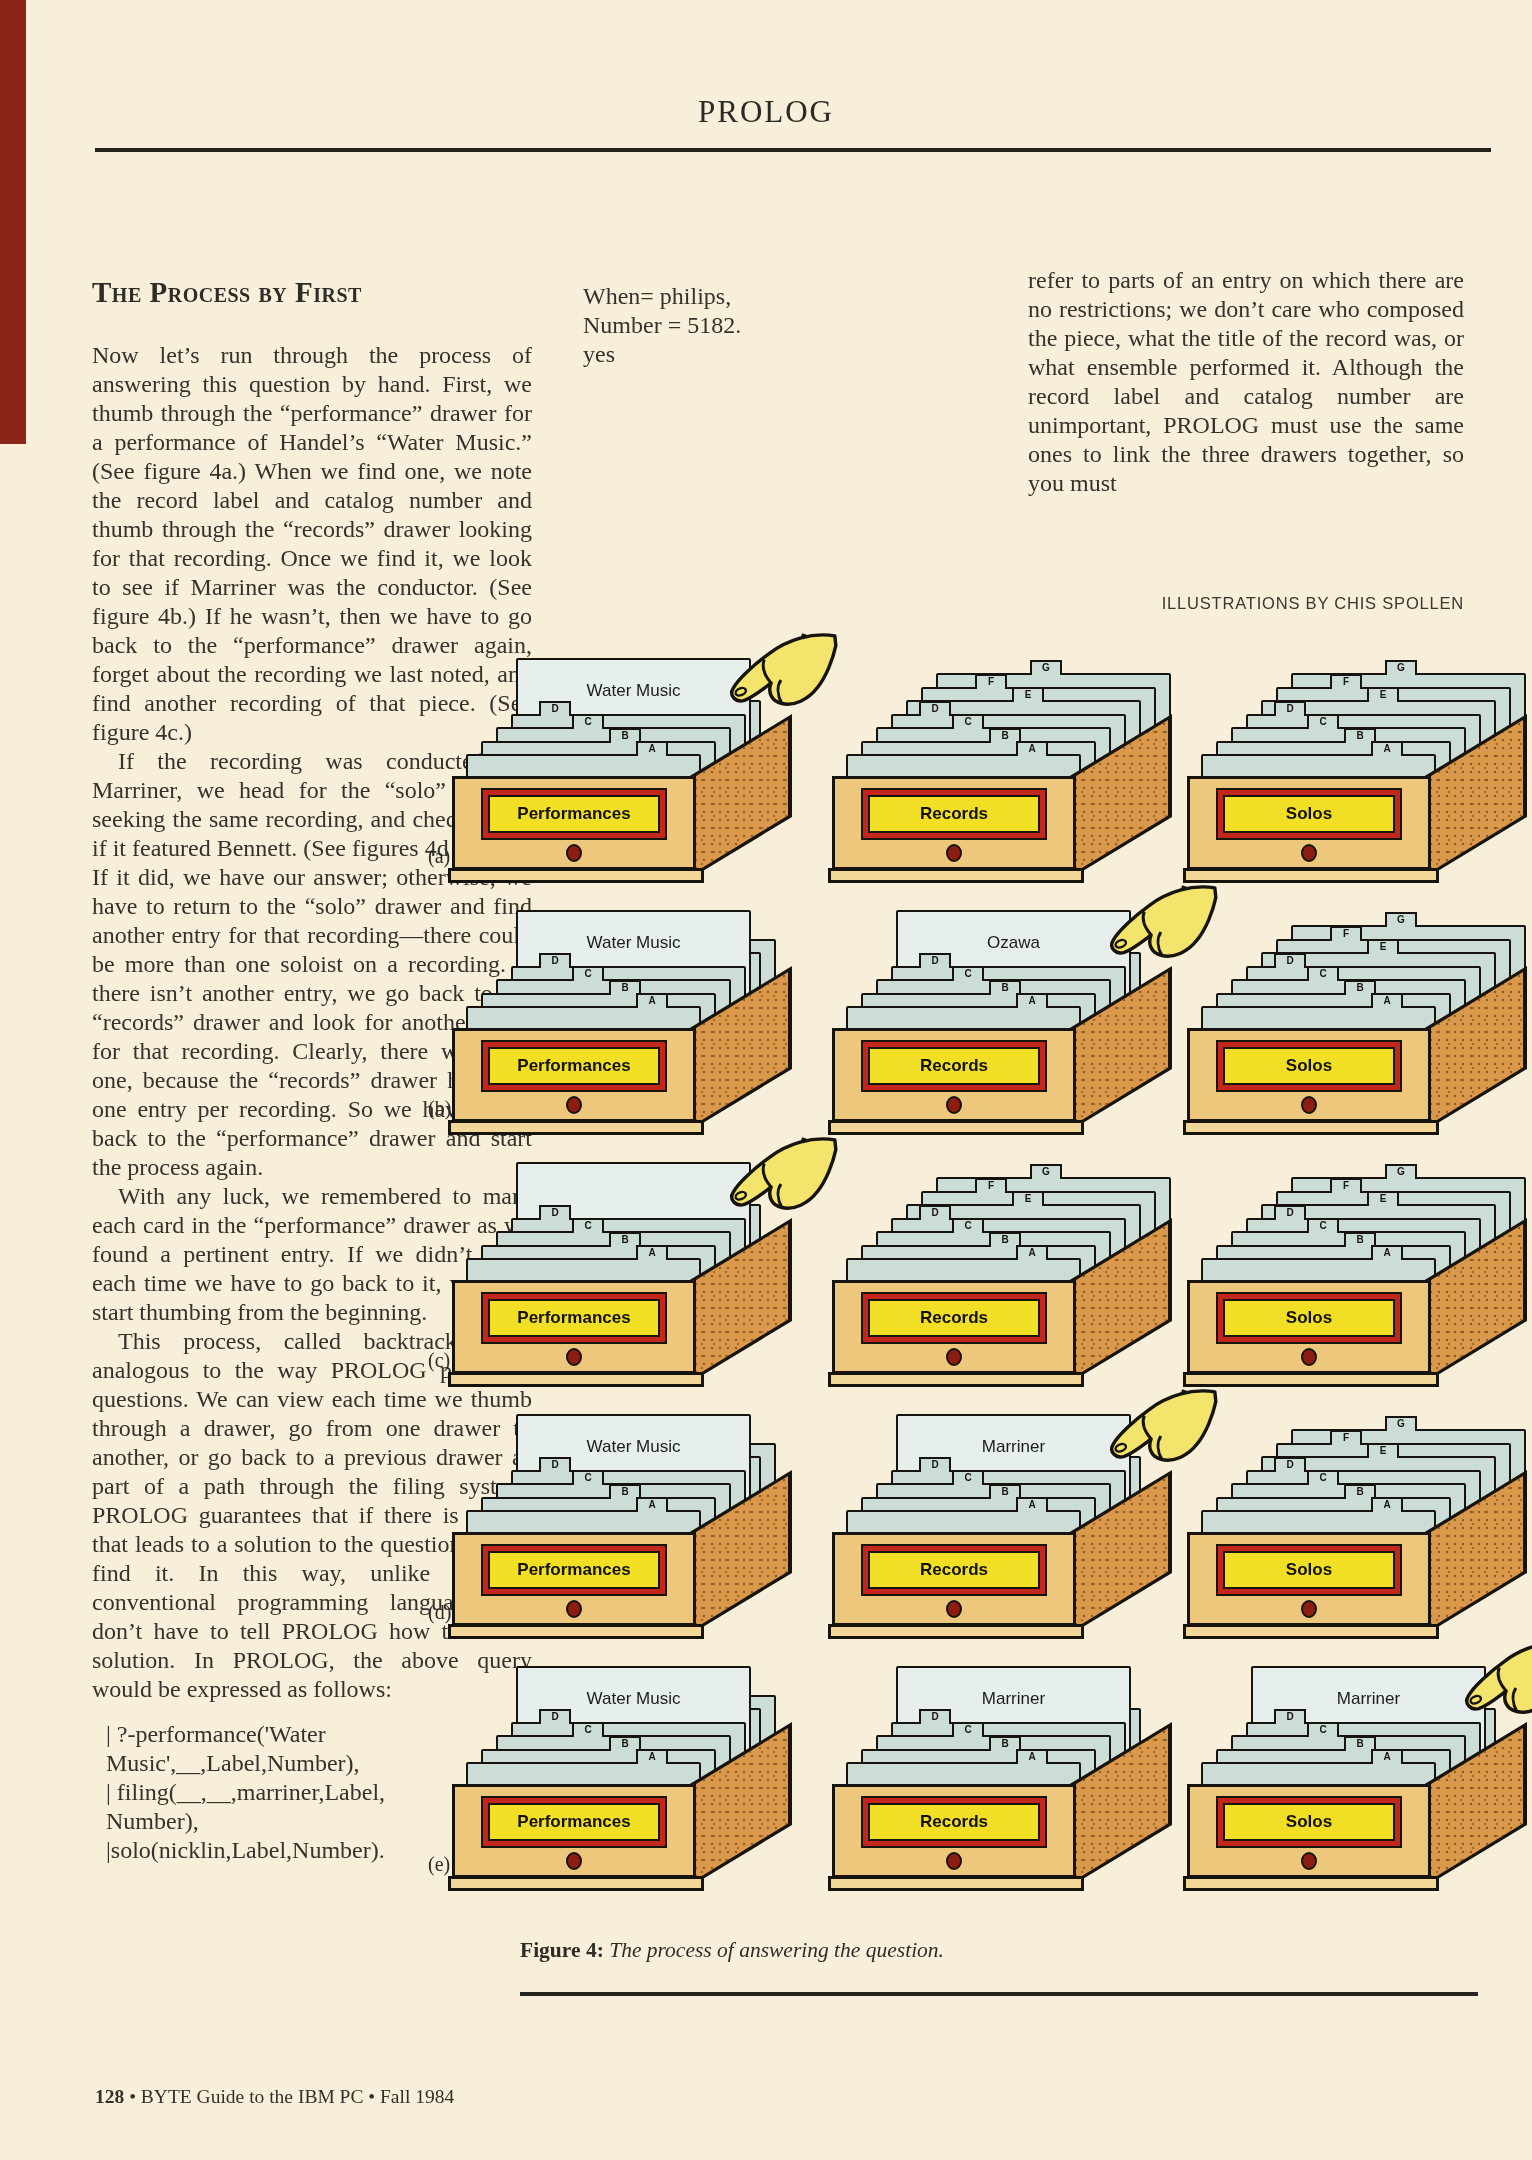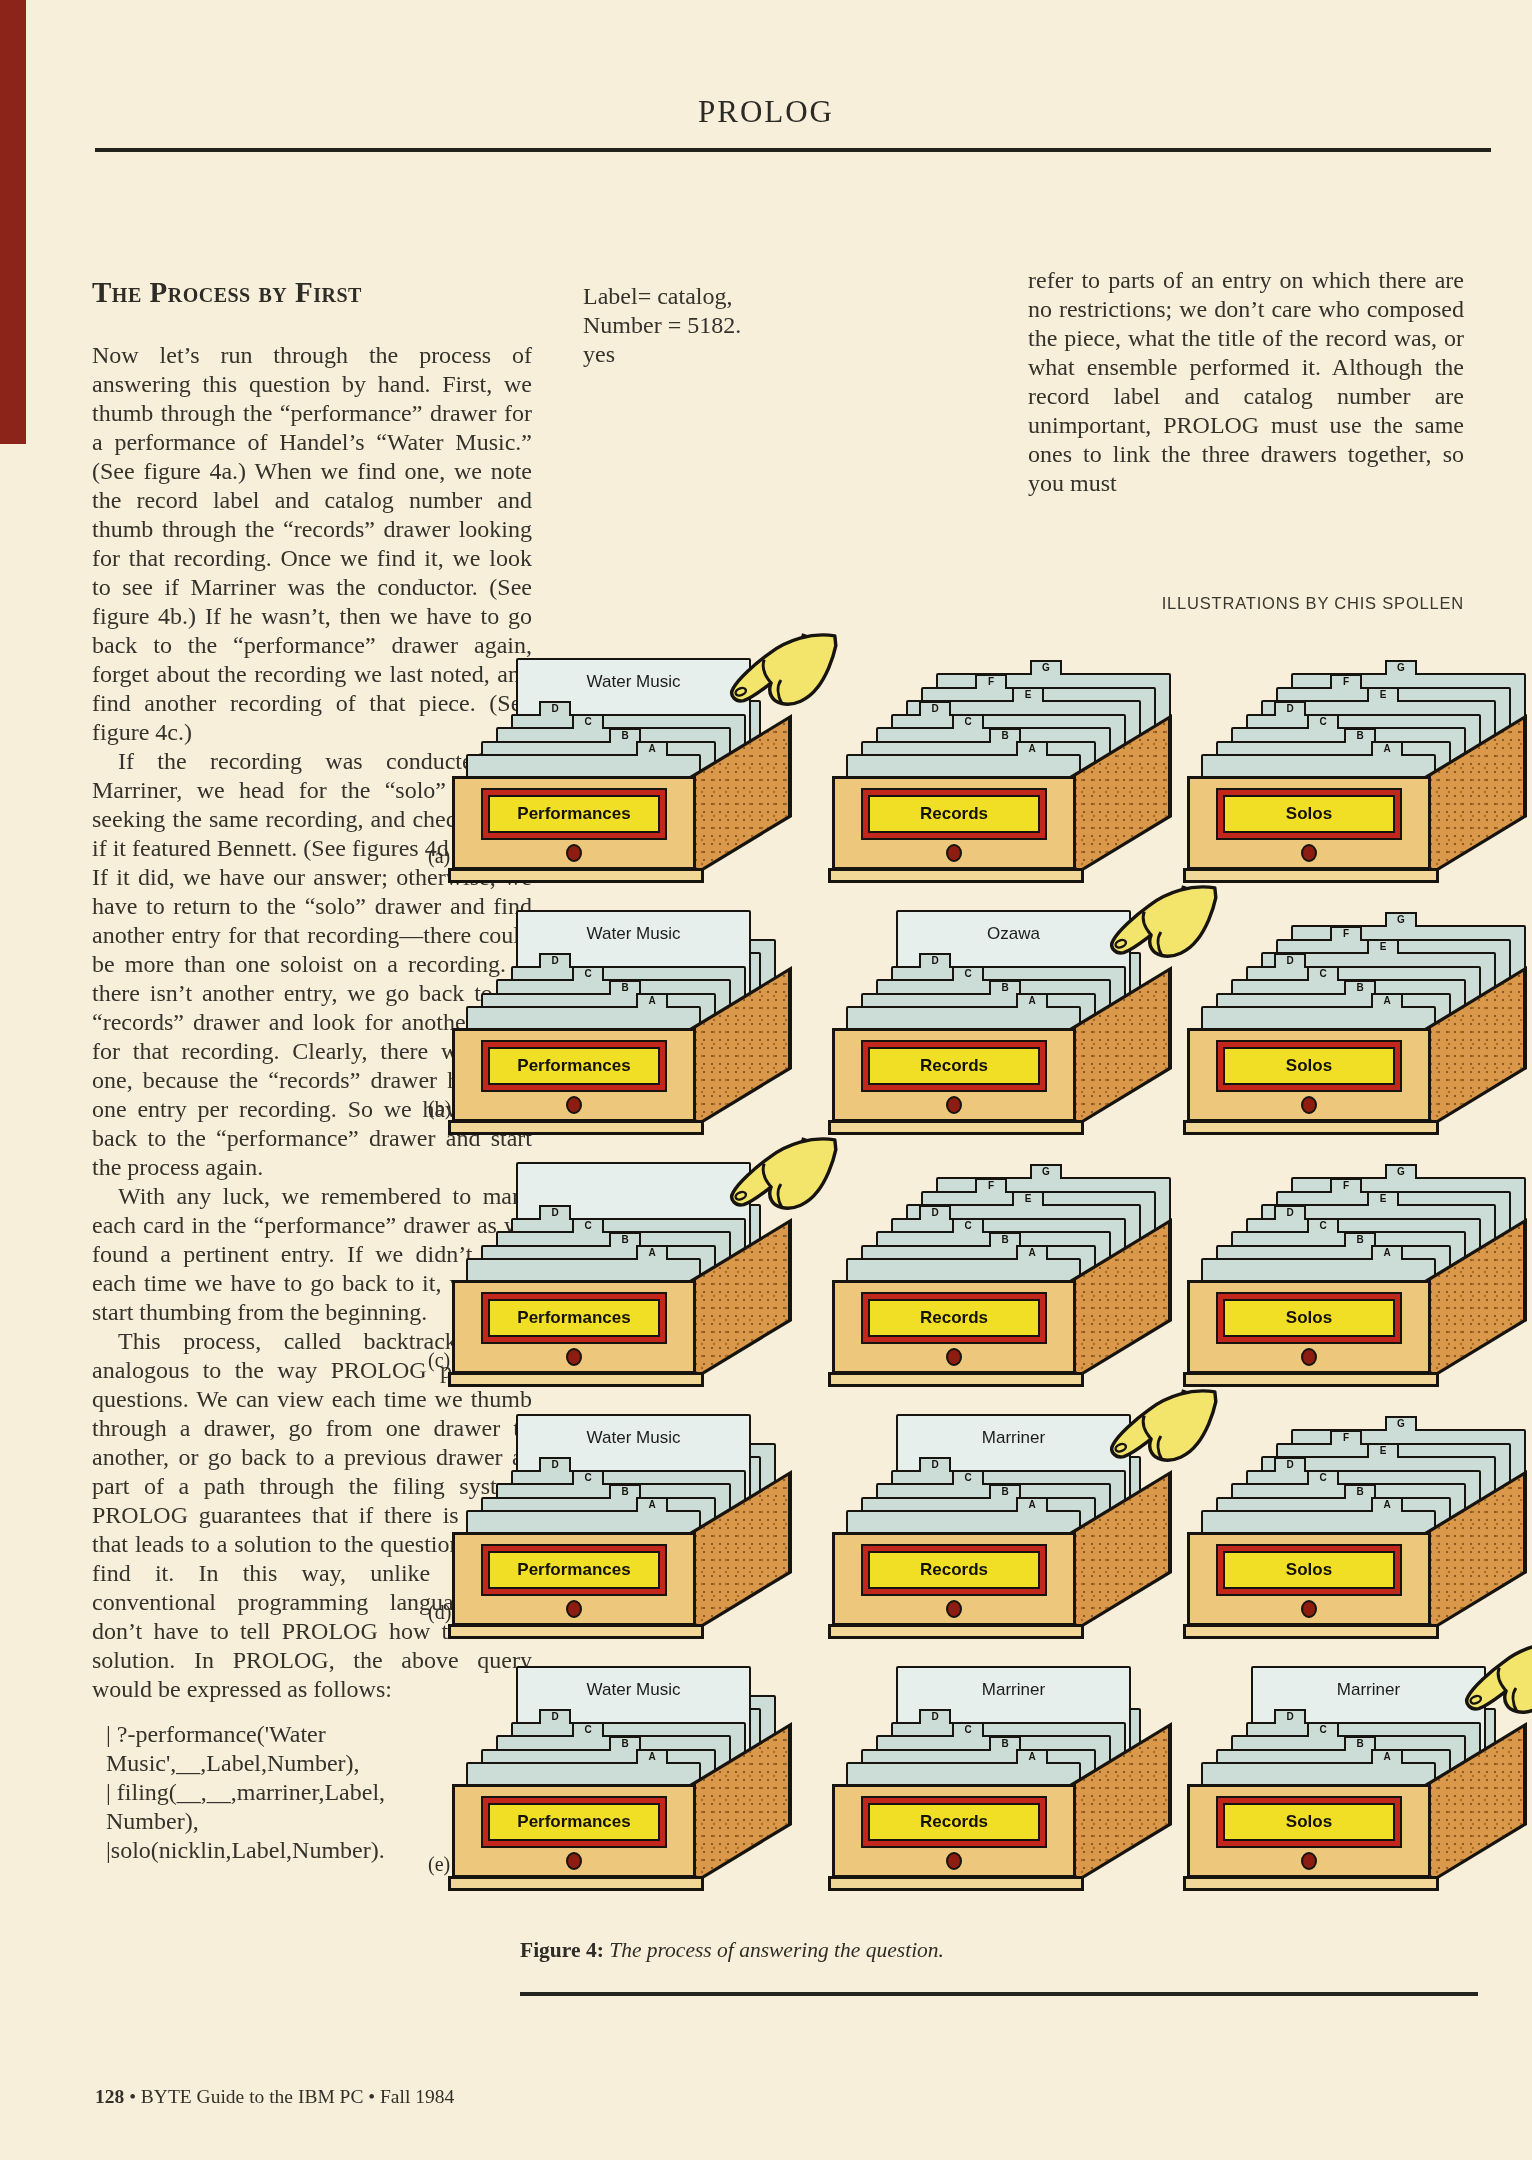--- a/index.html
+++ b/index.html
@@ -33,21 +33,21 @@
   .drawer-unit{position:absolute;top:0;width:352px;height:250px;}
   .slot0{left:12px;} .slot1{left:392px;} .slot2{left:747px;}
   .card{position:absolute;width:235px;height:78px;border:2.5px solid #17140f;
     background:var(--card,#ccdcd6);border-radius:2px;box-sizing:border-box;}
   .card-tab{position:absolute;top:-15px;width:32px;height:15px;border:2.5px solid #17140f;
     border-bottom:none;background:var(--card,#ccdcd6);box-sizing:border-box;
     font-family:"Liberation Sans",sans-serif;font-size:10px;font-weight:bold;
     text-align:center;line-height:11px;color:#17140f;}
   .raised-card{position:absolute;left:64px;top:16px;width:235px;height:165px;
     border:2.5px solid #17140f;background:var(--raised,#e6efeb);box-sizing:border-box;border-radius:2px;}
-  .raised-card-label{margin-top:12px;text-align:center;
+  .raised-card-label{margin-top:21px;text-align:center;
     font-family:"Liberation Sans",sans-serif;font-size:17px;color:#1c1c1c;}
   .drawer-front{position:absolute;left:0;top:134px;width:244px;height:94px;
     background:var(--front,#edc77c);border:3px solid #17140f;box-sizing:border-box;z-index:30;}
   .drawer-label-plate{margin:9px auto 0;width:186px;height:52px;background:var(--red,#c3261a);
     border:2.5px solid #17140f;box-sizing:border-box;padding:5px;}
   .drawer-label{width:100%;height:100%;background:var(--yellow,#f0df24);
     border:2px solid #17140f;box-sizing:border-box;display:flex;align-items:center;justify-content:center;
     font-family:"Liberation Sans",sans-serif;font-weight:bold;font-size:17px;color:#141109;}
   .drawer-knob{width:12px;height:14px;border-radius:50%;background:var(--knob,#8c1d10);
     border:2px solid #17140f;margin:4px auto 0;}
@@ -87,21 +87,21 @@
     <div class="code-line">| ?-performance('Water</div>
     <div class="code-line">Music',__,Label,Number),</div>
     <div class="code-line">| filing(__,__,marriner,Label,</div>
     <div class="code-line">Number),</div>
     <div class="code-line">|solo(nicklin,Label,Number).</div>
   </div>
 </div>
 
 <div class="col col2">
   <div class="output-block">
-    <div>Label= catalog,</div>
+    <div>When= philips,</div>
     <div>Number = 5182.</div>
     <div>yes</div>
   </div>
 </div>
 
 <div class="col col3">
   <p class="para">refer to parts of an entry on which there are no restrictions; we don’t care who composed the piece, what the title of the record was, or what ensemble performed it. Although the record label and catalog number are unimportant, PROLOG must use the same ones to link the three drawers together, so you must</p>
 </div>
 
 <div class="credit">ILLUSTRATIONS BY CHIS SPOLLEN</div>

